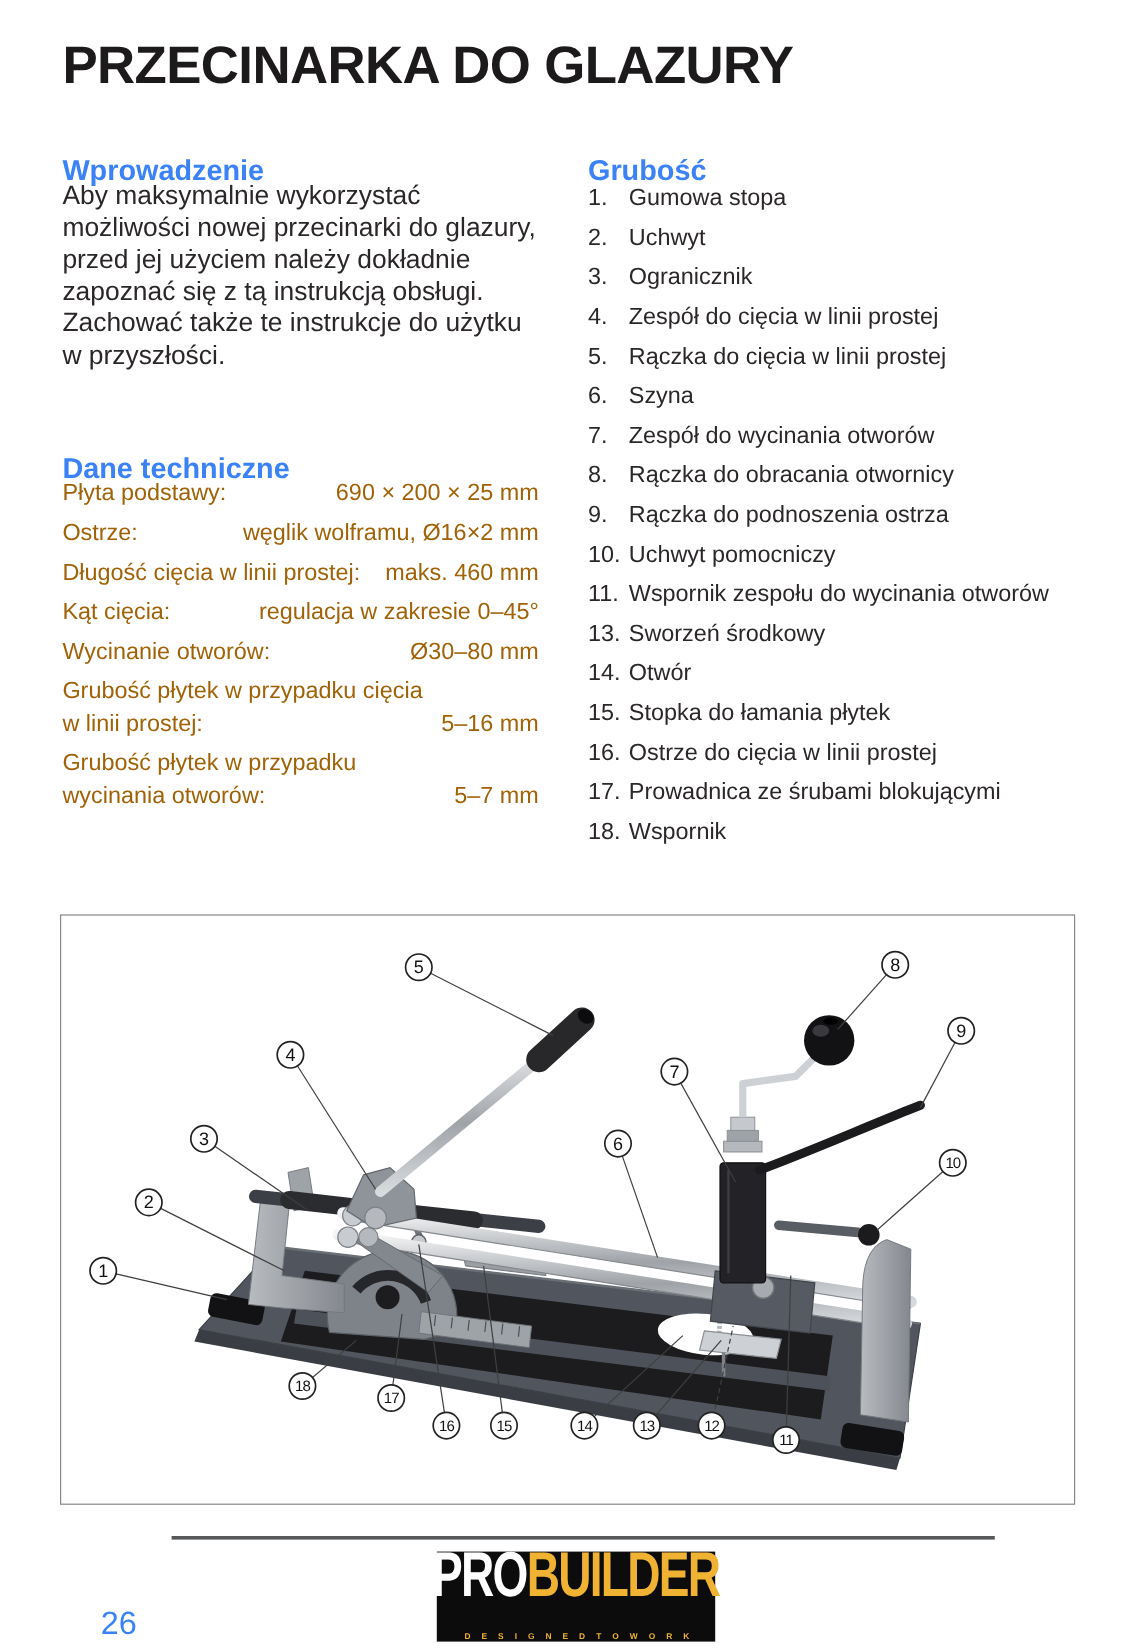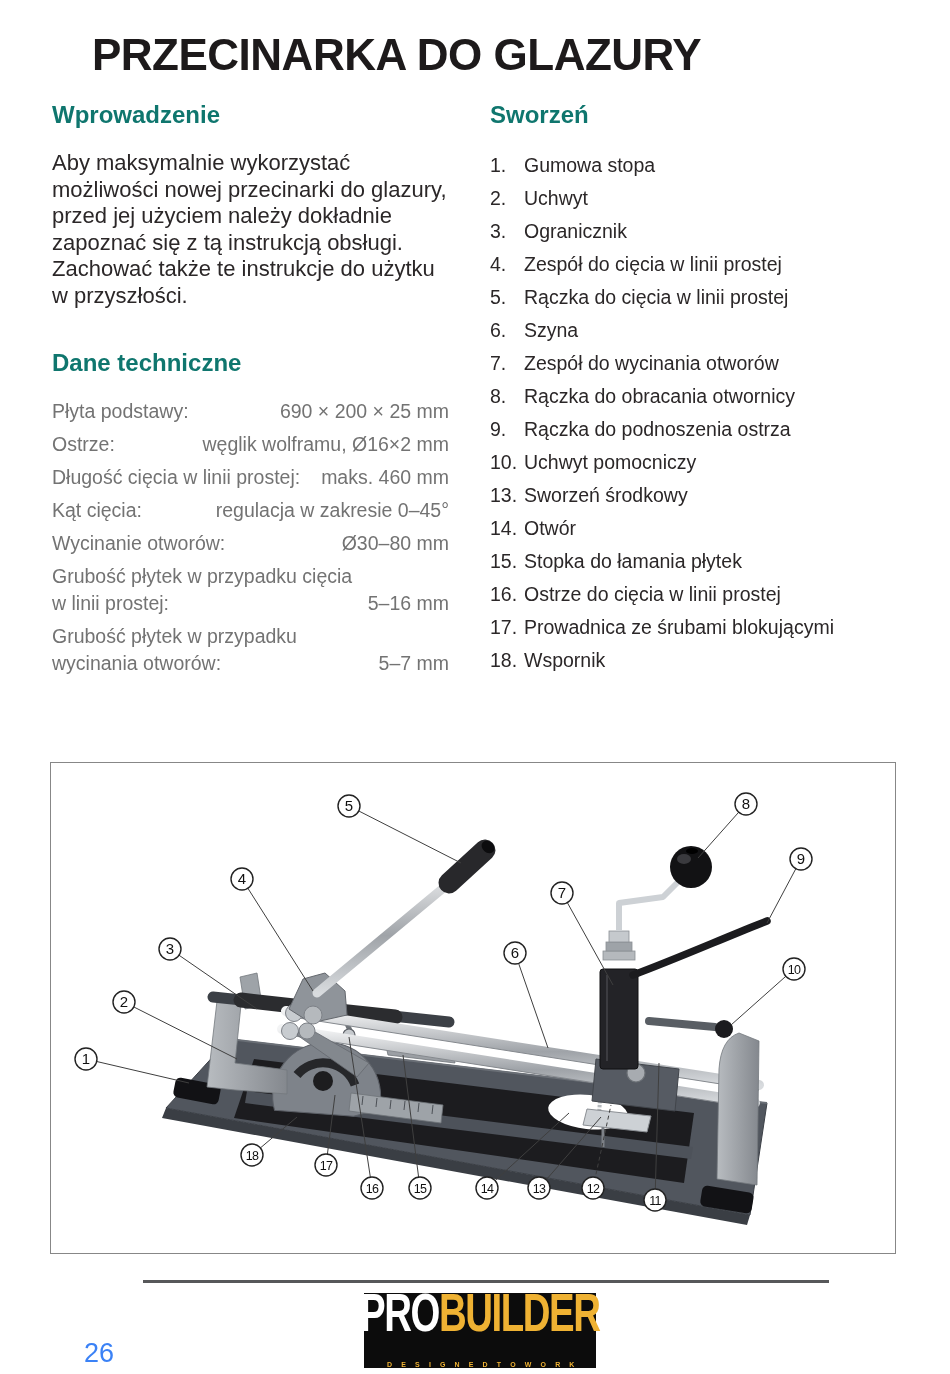--- a/index.html
+++ b/index.html
@@ -3,34 +3,34 @@
 <meta charset="utf-8">
 <style>
   html,body{margin:0;padding:0;}
   body{
     width:950px;height:1374px;position:relative;background:#ffffff;
     font-family:"Liberation Sans",sans-serif;color:#231f20;overflow:hidden;
   }
   .abs{position:absolute;}
   .page-title{
     left:52px;top:30px;width:840px;
-    font-size:44px;font-weight:700;letter-spacing:-0.5px;color:#1d1a1b;margin-left:40px;
+    font-size:44px;font-weight:700;letter-spacing:-0.5px;color:#1d1a1b;
   }
   .h2{
-    font-size:24px;font-weight:700;color:#0f766e;
+    font-size:24px;font-weight:700;color:#3b82f6;margin-top:28px;
   }
   .intro-body{
     left:52px;top:150px;width:402px;
     font-size:22px;line-height:26.5px;color:#2b2728;
   }
   
   .specs{left:52px;top:398px;width:397px;}
   .spec-row{
     display:flex;justify-content:space-between;align-items:flex-end;
-    margin-bottom:6px;font-size:19.5px;line-height:27px;color:#737373;
+    margin-bottom:6px;font-size:19.5px;line-height:27px;color:#a16207;
   }
   .spec-row .label{max-width:347px;}
   .spec-row .value{white-space:nowrap;text-align:right;}
   
   .ov-list{left:490px;top:152px;width:430px;list-style:none;margin:0;padding:0;}
   .ov-list li{
     display:flex;height:33px;align-items:flex-start;
     font-size:19.5px;line-height:27px;color:#2b2728;
   }
   .ov-list .num{width:34px;flex:0 0 34px;}
@@ -65,21 +65,21 @@
     font-size:7px;font-weight:700;letter-spacing:3.6px;margin-top:2px;
   }
   .page-num{left:84px;top:1338px;font-size:27px;color:#3b82f6;}
 </style>
 </head>
 <body>
 
 <div class="abs page-title">PRZECINARKA DO GLAZURY</div>
 
 <div class="abs h2" style="left:52px;top:101px;">Wprowadzenie</div>
-<div class="abs h2" style="left:490px;top:101px;">Sworzeń</div>
+<div class="abs h2" style="left:490px;top:101px;">Grubość</div>
 
 <div class="abs intro-body">Aby maksymalnie wykorzystać możliwości nowej przecinarki do glazury, przed jej użyciem należy dokładnie zapoznać się z tą instrukcją obsługi. Zachować także te instrukcje do użytku w przyszłości.</div>
 
 <div class="abs h2" style="left:52px;top:349px;">Dane techniczne</div>
 <div class="abs specs">
   <div class="spec-row">
     <span class="label">Płyta podstawy:</span>
     <span class="value">690 × 200 × 25 mm</span>
   </div>
   <div class="spec-row">
@@ -141,20 +141,24 @@
       <span class="num">8.</span>
       <span>Rączka do obracania otwornicy</span>
     </li>
   <li>
       <span class="num">9.</span>
       <span>Rączka do podnoszenia ostrza</span>
     </li>
   <li>
       <span class="num">10.</span>
       <span>Uchwyt pomocniczy</span>
+    </li>
+  <li>
+      <span class="num">11.</span>
+      <span>Wspornik zespołu do wycinania otworów</span>
     </li>
   <li>
       <span class="num">13.</span>
       <span>Sworzeń środkowy</span>
     </li>
   <li>
       <span class="num">14.</span>
       <span>Otwór</span>
     </li>
   <li>

